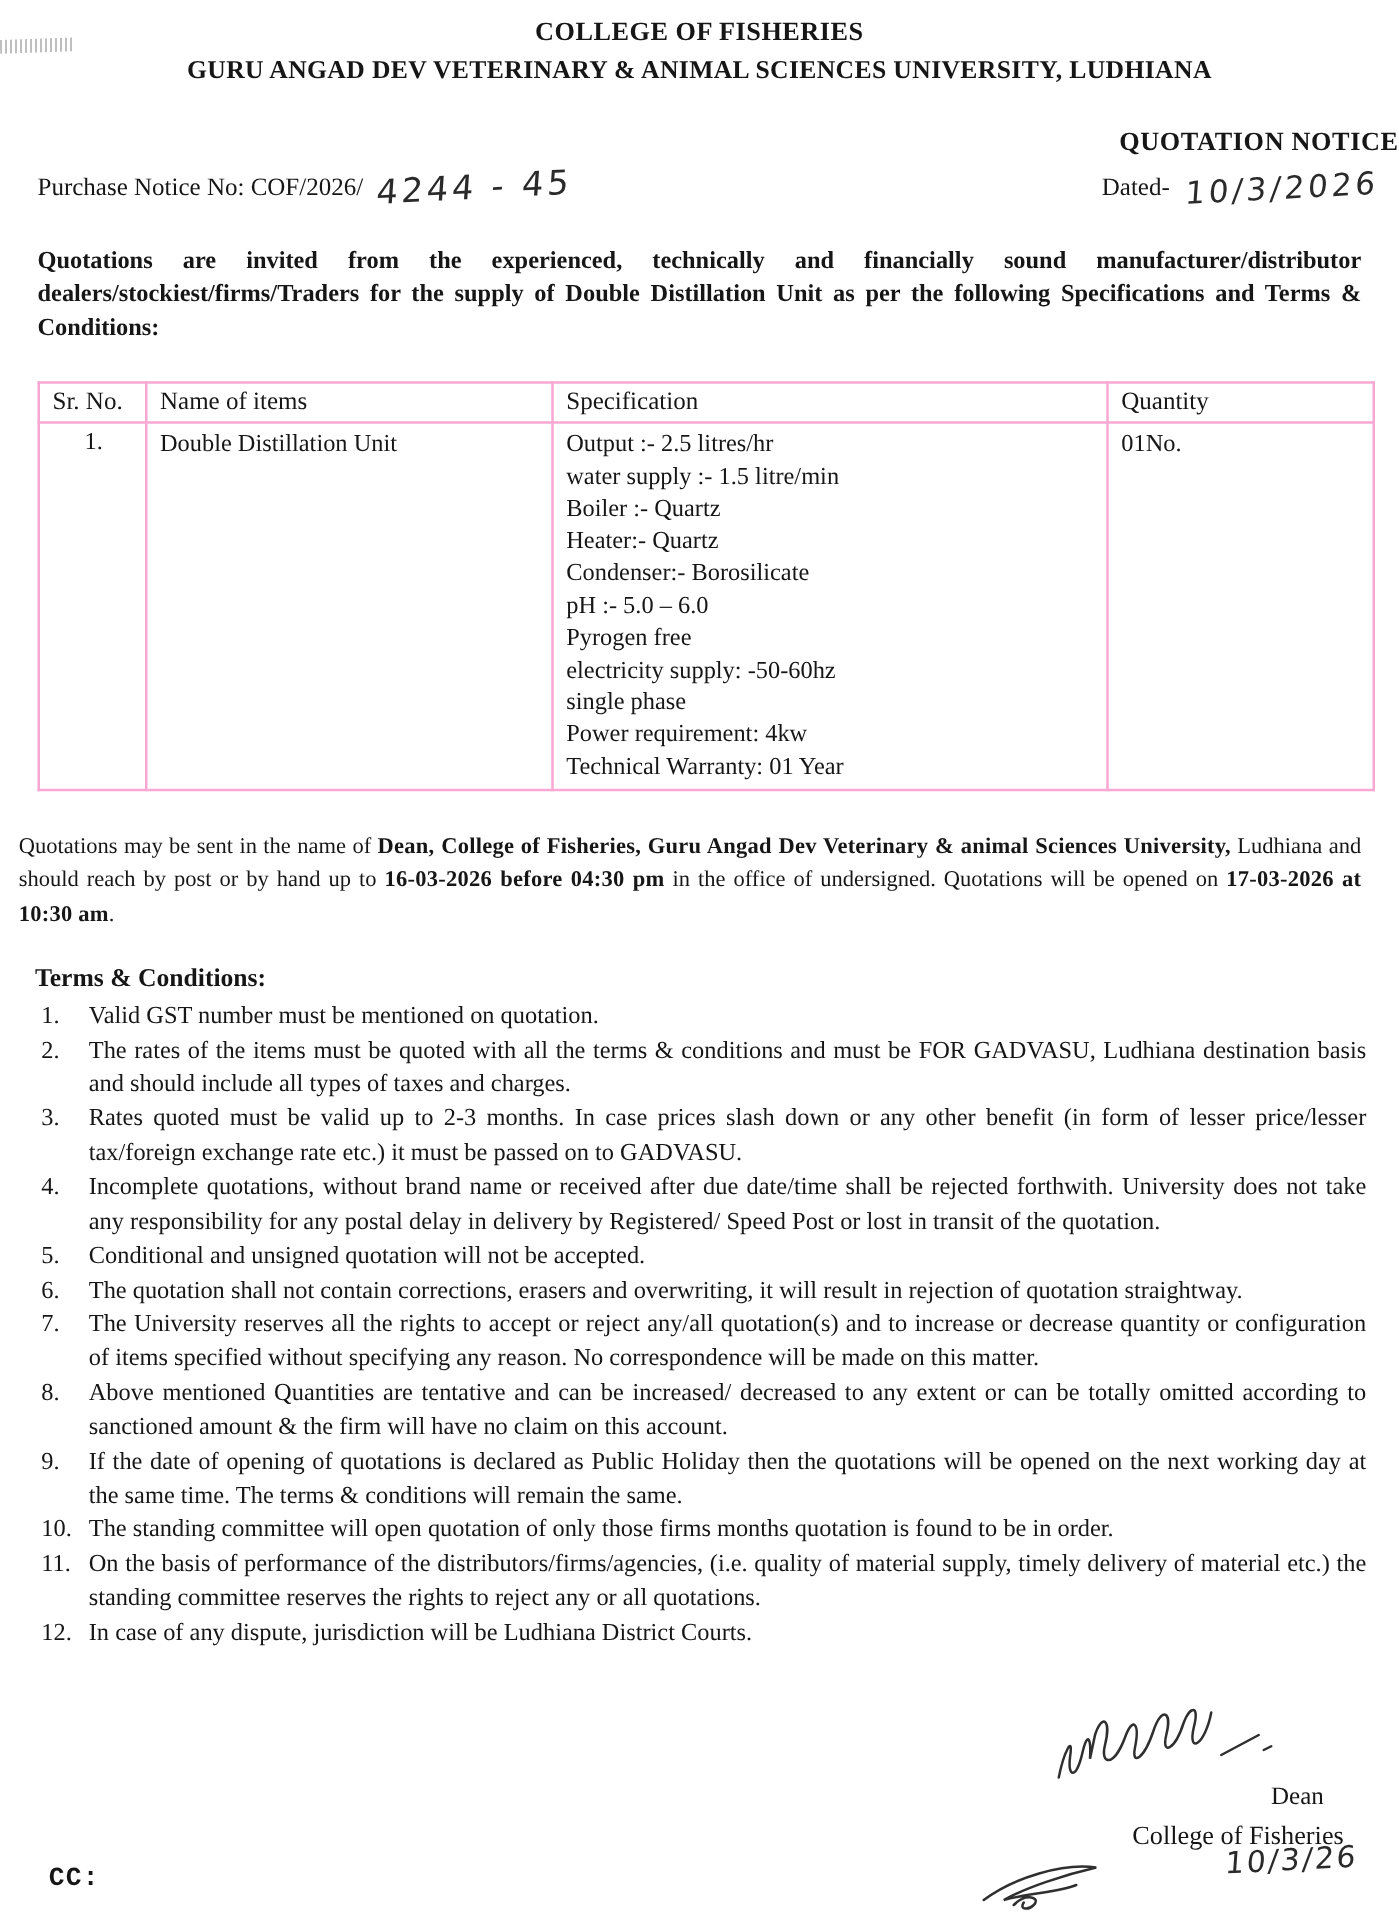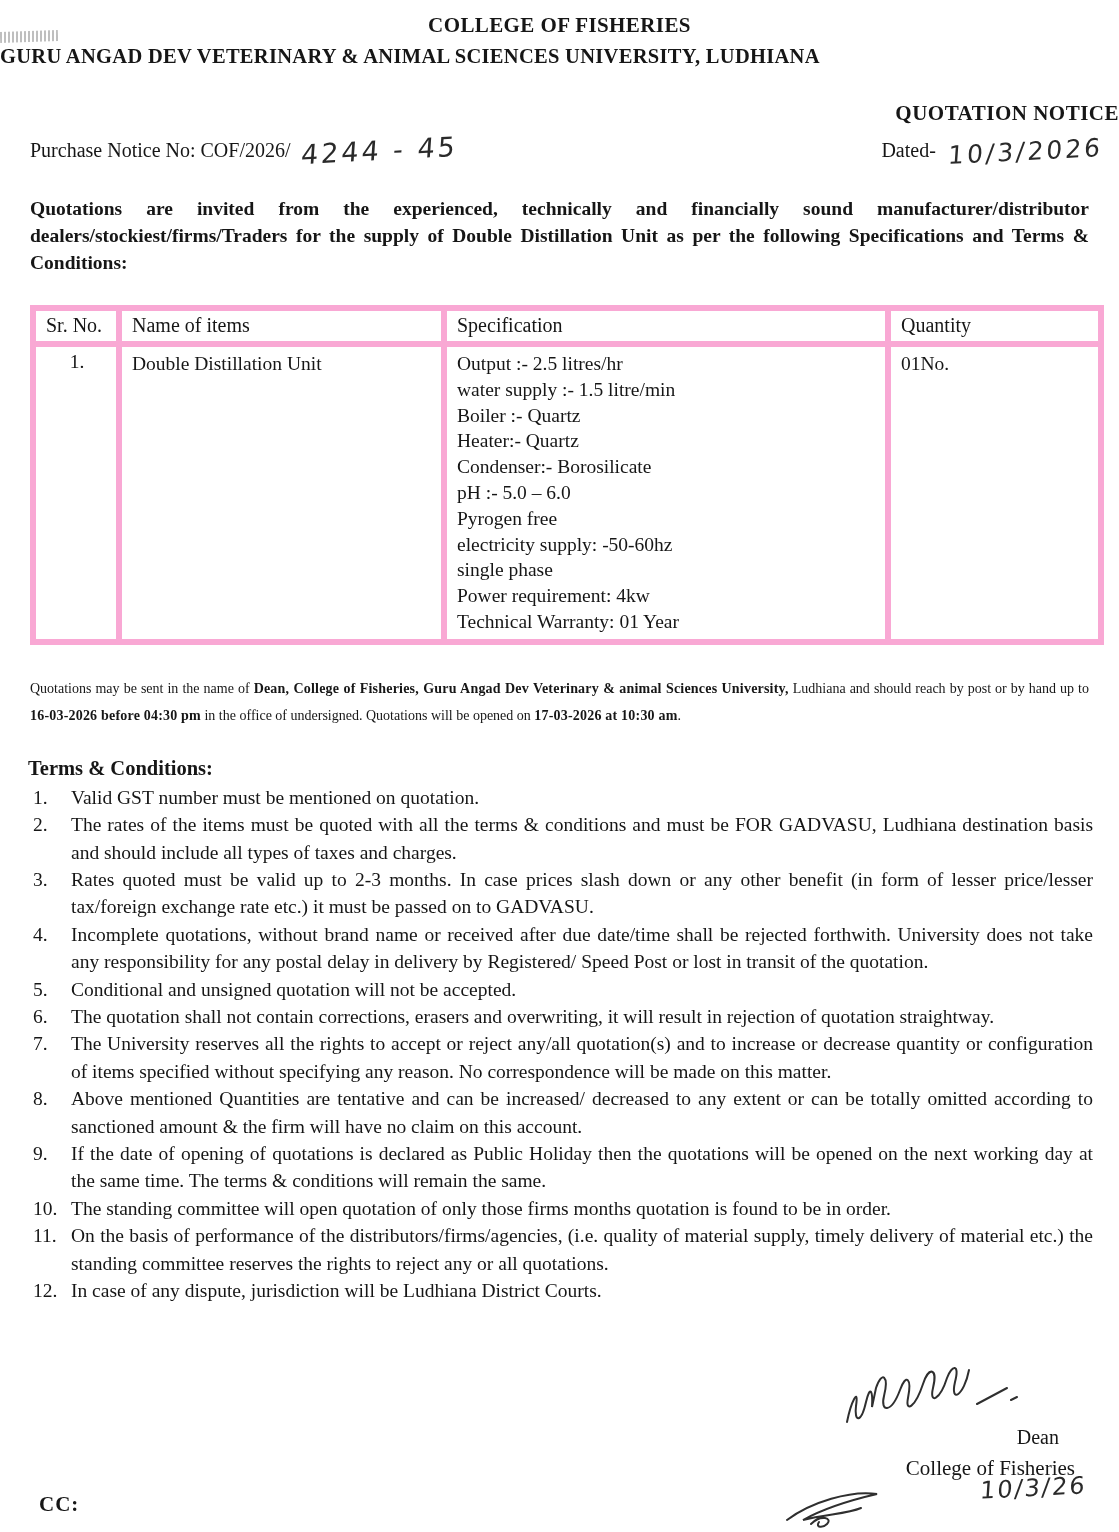--- a/index.html
+++ b/index.html
@@ -8,64 +8,64 @@
     font-family:"Liberation Serif", serif;color:#161616;overflow:hidden;
   }
   .page{position:absolute;inset:0;}
   
   .scan-artifact{
     position:absolute;left:0;top:31px;width:58px;height:11px;opacity:.55;
     background:repeating-linear-gradient(93deg,#8a8a8a 0 2px,transparent 2px 4px);
     transform:rotate(-2deg);
   }
   .title1{padding-top:13px;text-align:center;font-weight:bold;font-size:21px;letter-spacing:.4px;}
-  .title2{text-align:left;font-weight:bold;font-size:20.5px;margin-top:7px;letter-spacing:.3px;}
+  .title2{text-align:center;font-weight:bold;font-size:20.5px;margin-top:7px;letter-spacing:.3px;}
   .notice-title{text-align:right;font-weight:bold;font-size:21px;margin-top:33px;letter-spacing:.5px;}
   .ref-row{
     display:flex;justify-content:space-between;align-items:baseline;
     margin:6px 14px 0 30px;font-size:20px;
   }
   .hand{
     font-family:"DejaVu Sans", sans-serif;display:inline-block;color:#2a2a2a;
     transform:rotate(-3deg) skewX(-7deg);letter-spacing:3px;
   }
   .hand-num{font-size:27px;margin-left:10px;position:relative;top:3px;}
   .hand-date{font-size:25px;margin-left:12px;position:relative;top:3px;}
   .ref-right{margin-right:2px;}
   .intro{
     margin:32px 30px 0 30px;text-align:justify;font-size:19.5px;line-height:27px;font-weight:bold;
   }
   table.items{
     border-collapse:collapse;margin:29px 0 0 30px;width:1068px;
     font-size:19.5px;table-layout:fixed;
   }
   table.items th, table.items td{
-    border:6px solid #f9a8d4;vertical-align:top;font-weight:normal;
+    border:2px solid #f9a8d4;vertical-align:top;font-weight:normal;
   }
   table.items th{text-align:left;padding:3px 8px 4px 10px;font-size:20px;}
   th.col-sr, td.cell-sr{text-align:center;}
   td{padding:4px 8px 4px 10px;}
   td.cell-spec div{line-height:25.8px;}
   td.cell-name, td.cell-qty{line-height:25.8px;}
   .closing{
-    margin:30px 30px 0 30px;text-align:justify;font-size:14px;line-height:27.5px;
+    margin:30px 30px 0 15px;text-align:justify;font-size:18px;line-height:27.5px;
   }
   .closing b{letter-spacing:.2px;}
   .terms-heading{margin:27px 0 0 28px;font-weight:bold;font-size:20.5px;}
   .terms-list{margin:4px 26px 0 28px;font-size:19.5px;}
   .term{display:flex;}
   .term-num{flex:none;width:38px;padding-left:5px;line-height:27.4px;}
   .term-text{flex:1;text-align:justify;line-height:27.4px;}
   .sig-block{position:absolute;top:1366px;right:38px;width:300px;height:166px;}
   .sig1{position:absolute;top:-6px;left:58px;}
   .sig2{position:absolute;top:118px;left:0px;}
   .sig-name{position:absolute;top:60px;right:22px;font-size:20px;}
   .sig-org{position:absolute;top:90px;right:6px;font-size:21px;}
   .sig-date{position:absolute;top:108px;right:-6px;font-size:24px;letter-spacing:2px;}
-  .cc{position:absolute;left:39px;top:1492px;font-weight:bold;font-size:21px;letter-spacing:1px;}
+  .cc{position:absolute;left:39px;top:1492px;font-weight:bold;font-size:21px;letter-spacing:1px;font-family:Liberation Mono, monospace;}
   .sig-path{fill:none;stroke:#2f2f2f;stroke-width:2;stroke-linecap:round;}
 </style>
 </head>
 <body>
 
 <div class="page">
 
   <div class="scan-artifact"></div>
 
   <div class="title1">COLLEGE OF FISHERIES</div>

